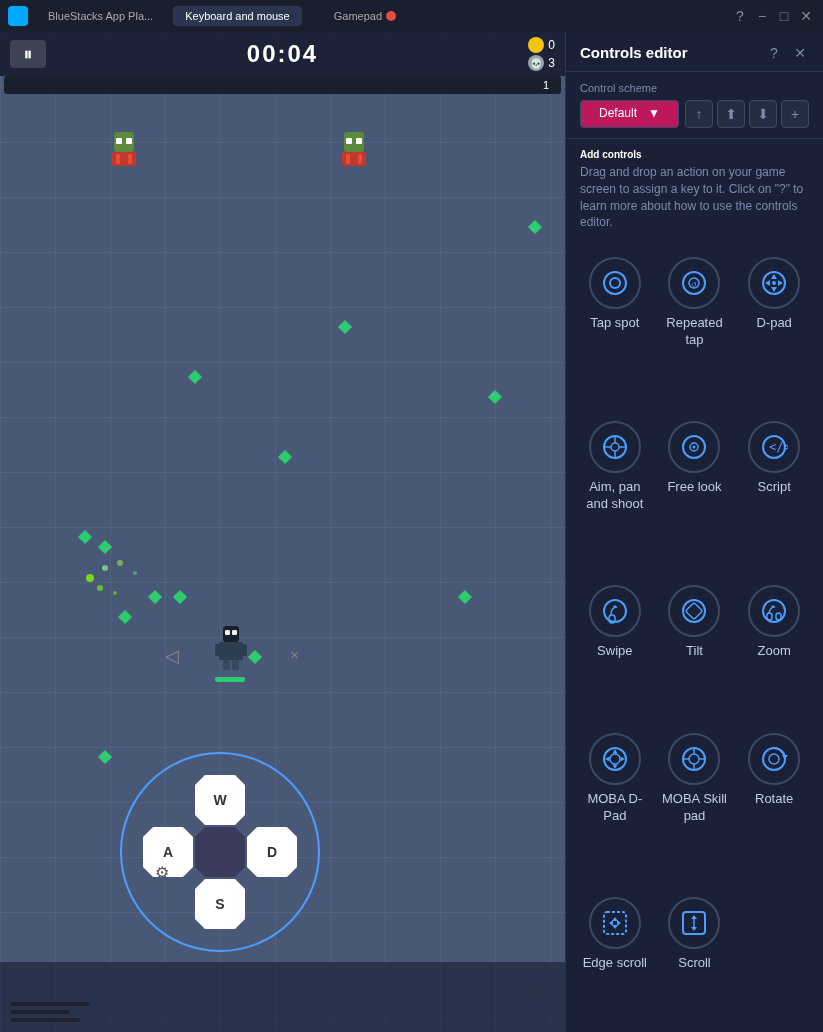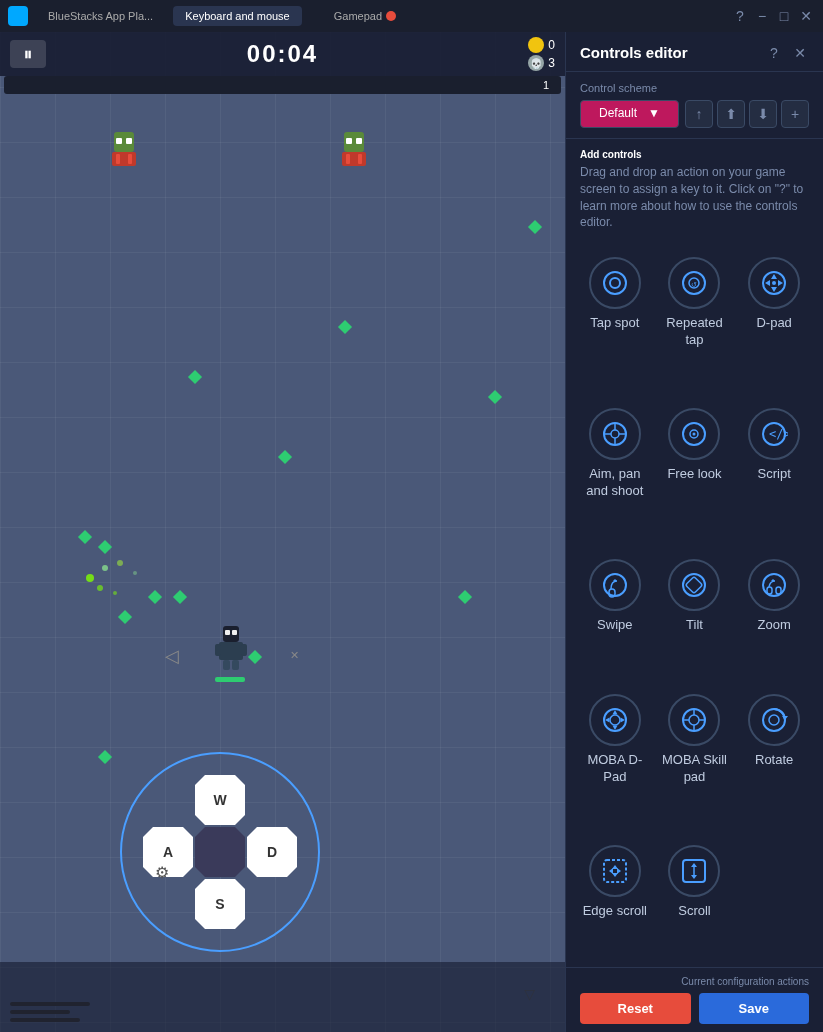--- a/index.html
+++ b/index.html
@@ -796,22 +796,15 @@
             <line x1="14" y1="8" x2="14" y2="20" stroke="#4a9eff" stroke-width="1.5"></line>
             <polygon points="14,6 11,10 17,10" fill="#4a9eff"></polygon>
             <polygon points="14,22 11,18 17,18" fill="#4a9eff"></polygon>
           </svg>
         </div>
         <span class="control-label">Scroll</span>
       </div>
 
     </div>
 
-    <div class="panel-footer">
-      <div class="current-config-label">Current configuration actions</div>
-      <div class="footer-buttons">
-        <button class="btn-reset">Reset</button>
-        <button class="btn-save">Save</button>
-      </div>
-    </div>
   </div>
 
 </div>
 
 </body></html>

